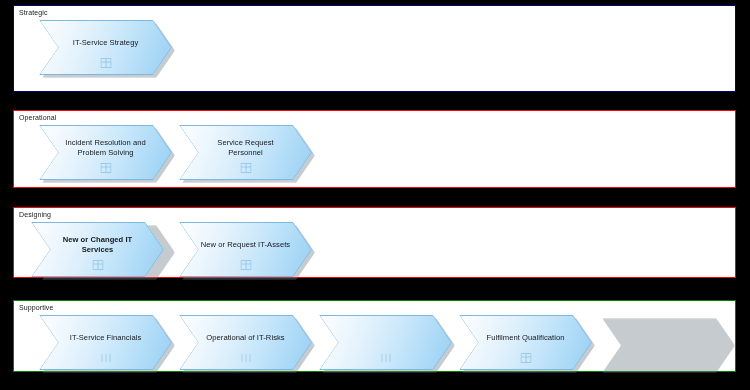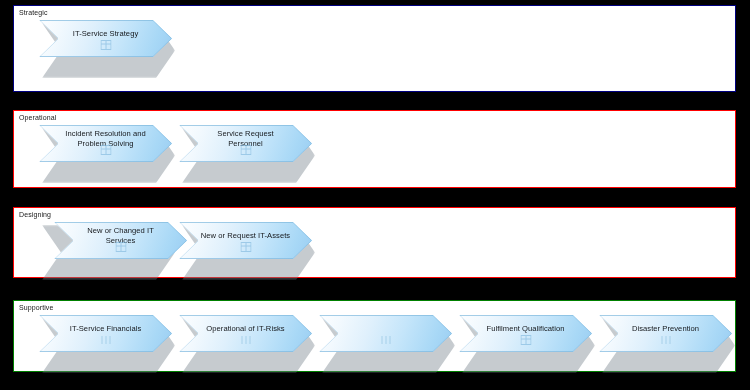--- a/index.html
+++ b/index.html
@@ -45,21 +45,21 @@
     left: 0;
     top: 14px;
     right: 0;
     bottom: 0;
   }
 
   
   .chevron {
     position: absolute;
     top: 0;
-    height: 37px;
+    height: 55px;
     -webkit-clip-path: polygon(0 0, calc(100% - 19px) 0, 100% 50%, calc(100% - 19px) 100%, 0 100%, 19px 50%);
     clip-path: polygon(0 0, calc(100% - 19px) 0, 100% 50%, calc(100% - 19px) 100%, 0 100%, 19px 50%);
     background: linear-gradient(110deg, #fdfeff 0%, #f2f9fe 16%, #dff0fc 38%, #c4e5fa 62%, #a8d8f6 85%, #9acdf2 100%);
     overflow: hidden;
   }
   .chevron-outline {
     position: absolute;
     inset: 0;
     -webkit-clip-path: polygon(0 0, calc(100% - 19px) 0, 100% 50%, calc(100% - 19px) 100%, 0 100%, 19px 50%);
     clip-path: polygon(0 0, calc(100% - 19px) 0, 100% 50%, calc(100% - 19px) 100%, 0 100%, 19px 50%);
@@ -166,21 +166,21 @@
               <line x1="5.5" y1="0.5" x2="5.5" y2="9.5" stroke="#7fb6dc" stroke-width="1"></line>
             </svg>
           </div>
         </div>
       </div>
     </div>
     <div class="band" style="top: 207px; height: 71px; border-color: rgb(255, 0, 0);">
       <div class="band-label">Designing</div>
       <div class="band-body">
         <div class="chevron-shadow" style="left: 28px; width: 133px;"></div>
-        <div class="chevron" style="left: 40px; width: 133px;">
+        <div class="chevron" style="left: 17px; width: 133px; font-weight: bold;">
           <div class="chevron-outline">
             <svg viewBox="0 0 133 55" xmlns="http://www.w3.org/2000/svg" preserveAspectRatio="none">
               <polygon points="0.5,0.5 114.0,0.5 132.5,27.5 114.0,54.5 0.5,54.5 19.0,27.5" fill="none" stroke="#7fb8de" stroke-width="1"></polygon>
             </svg>
           </div>
           <div class="chevron-label">New or Changed IT Services</div>
           <div class="chevron-icon">
             <svg viewBox="0 0 11 10" xmlns="http://www.w3.org/2000/svg">
               <rect x="0.5" y="0.5" width="10" height="9" fill="none" stroke="#7fb6dc" stroke-width="1"></rect>
               <line x1="0.5" y1="4" x2="10.5" y2="4" stroke="#7fb6dc" stroke-width="1"></line>
@@ -266,30 +266,15 @@
           <div class="chevron-label">Fulfilment Qualification</div>
           <div class="chevron-icon">
             <svg viewBox="0 0 11 10" xmlns="http://www.w3.org/2000/svg">
               <rect x="0.5" y="0.5" width="10" height="9" fill="none" stroke="#7fb6dc" stroke-width="1"></rect>
               <line x1="0.5" y1="4" x2="10.5" y2="4" stroke="#7fb6dc" stroke-width="1"></line>
               <line x1="5.5" y1="0.5" x2="5.5" y2="9.5" stroke="#7fb6dc" stroke-width="1"></line>
             </svg>
           </div>
         </div>
         <div class="chevron-shadow" style="left: 588px; width: 133px;"></div>
-        <div class="chevron" style="left: 585px; width: 133px;">
-          <div class="chevron-outline">
-            <svg viewBox="0 0 133 55" xmlns="http://www.w3.org/2000/svg" preserveAspectRatio="none">
-              <polygon points="0.5,0.5 114.0,0.5 132.5,27.5 114.0,54.5 0.5,54.5 19.0,27.5" fill="none" stroke="#7fb8de" stroke-width="1"></polygon>
-            </svg>
-          </div>
-          <div class="chevron-label">Disaster Prevention</div>
-          <div class="chevron-icon">
-            <svg viewBox="0 0 11 10" xmlns="http://www.w3.org/2000/svg">
-              <line x1="1.5" y1="1" x2="1.5" y2="9" stroke="#8dbedf" stroke-width="1"></line>
-              <line x1="5.5" y1="1" x2="5.5" y2="9" stroke="#8dbedf" stroke-width="1"></line>
-              <line x1="9.5" y1="1" x2="9.5" y2="9" stroke="#8dbedf" stroke-width="1"></line>
-            </svg>
-          </div>
-        </div>
       </div>
     </div>
   </div>
 
 </body></html>

